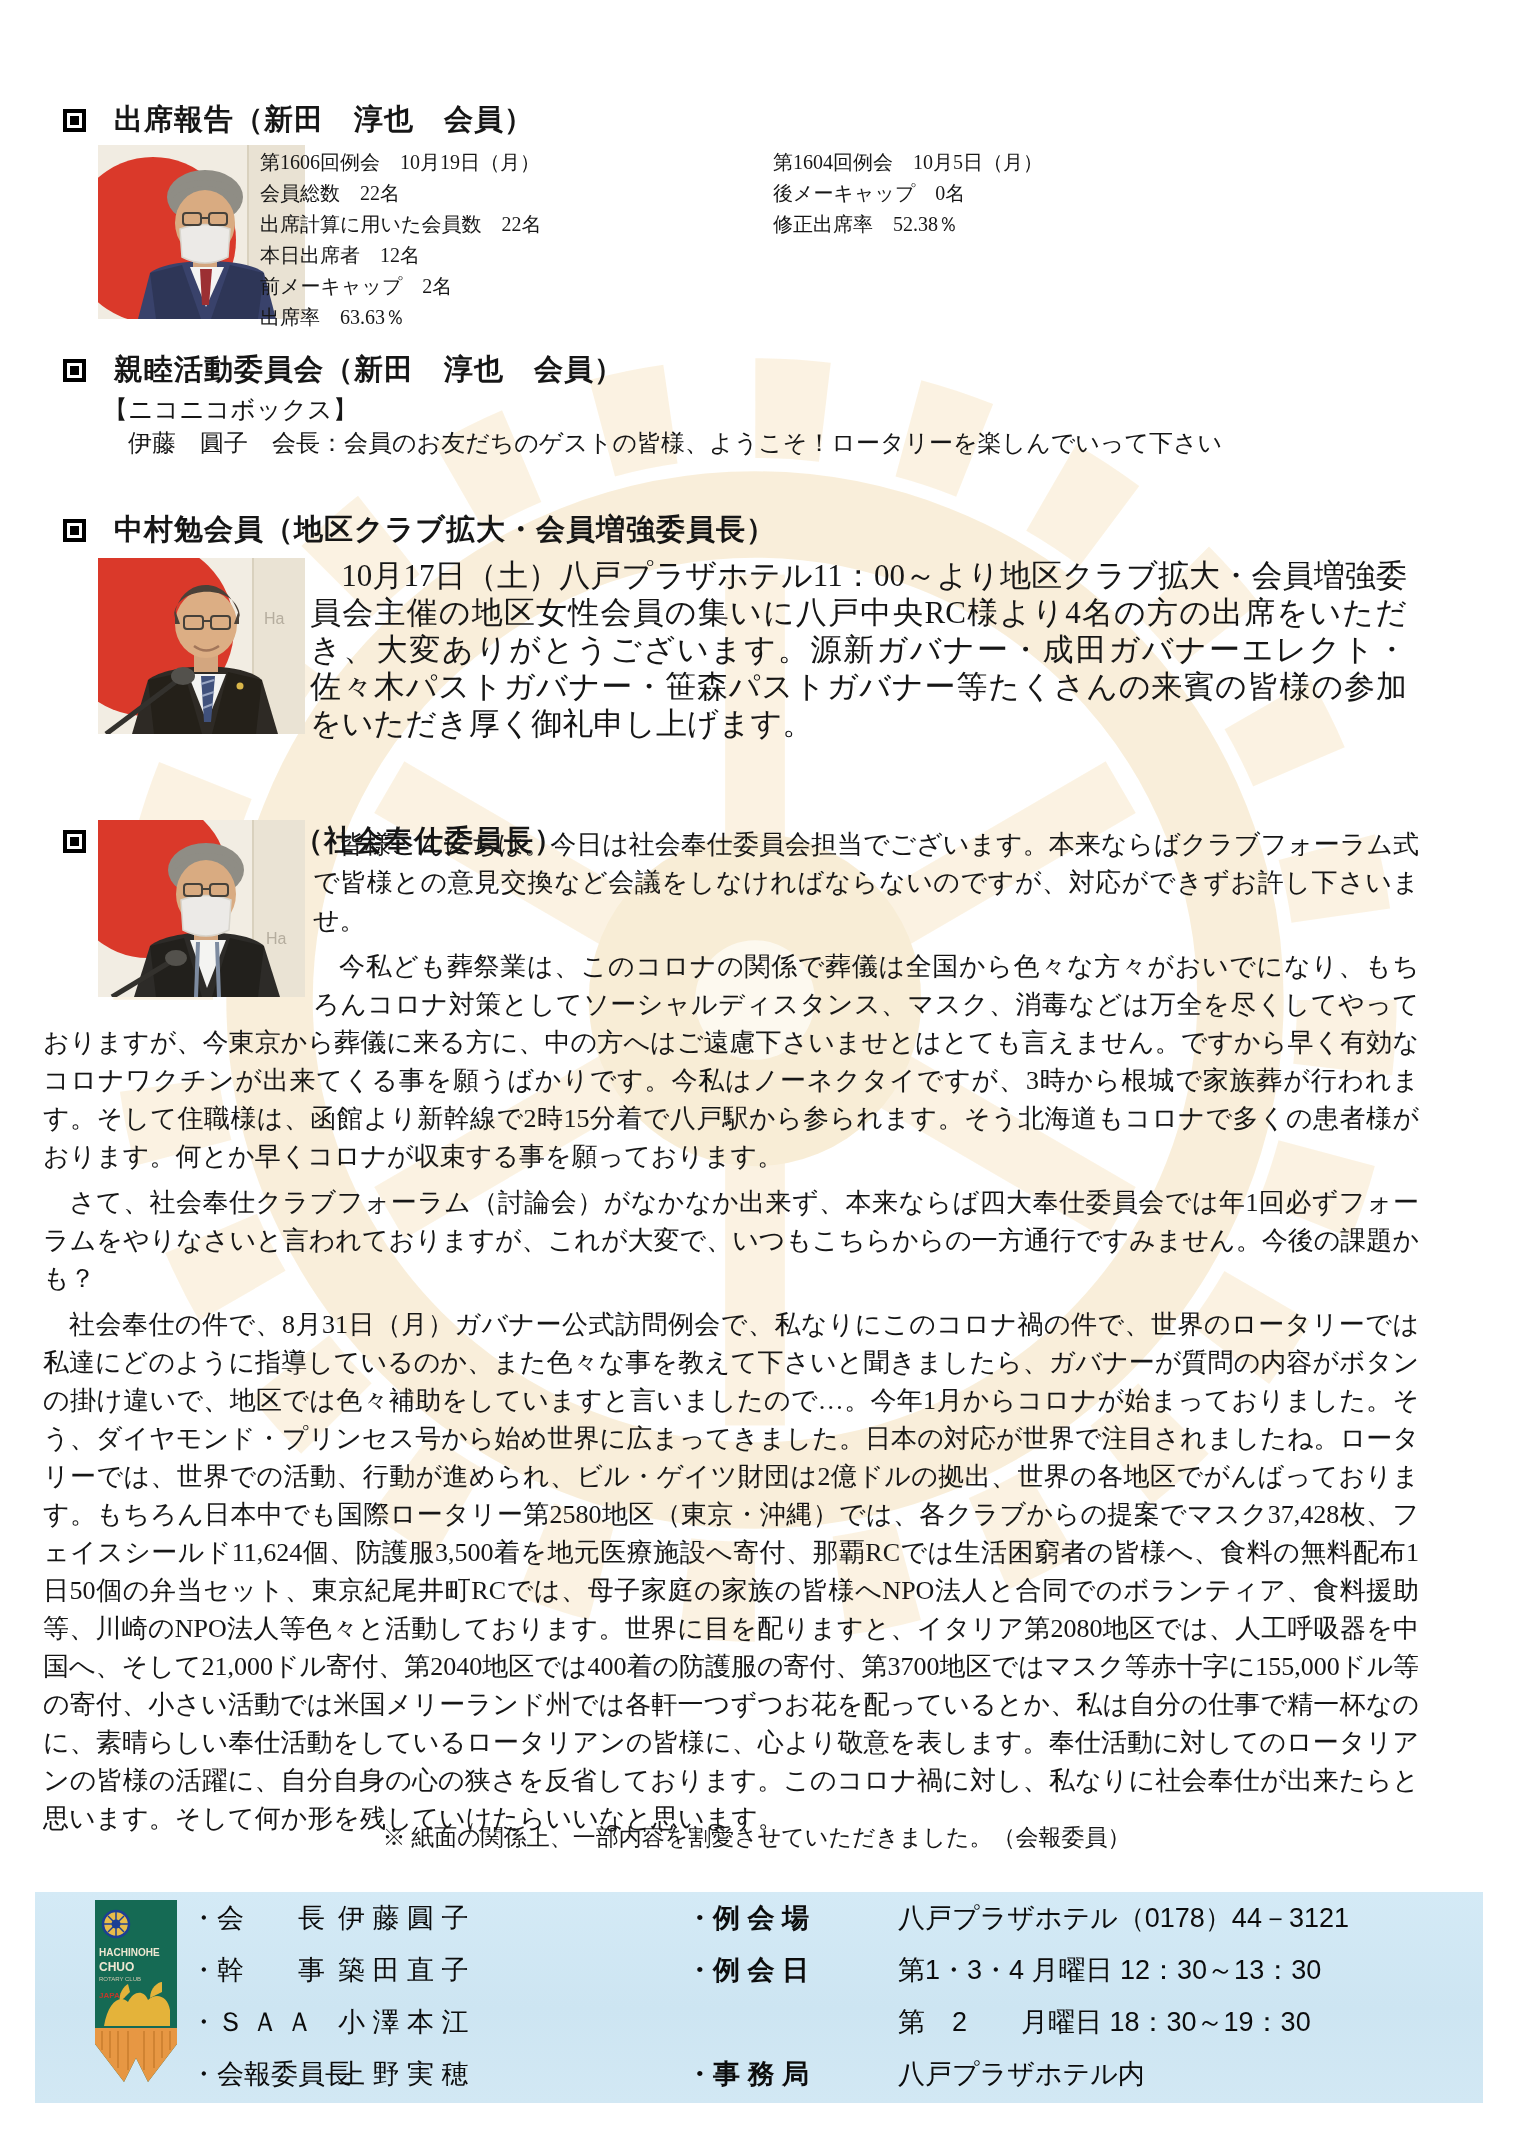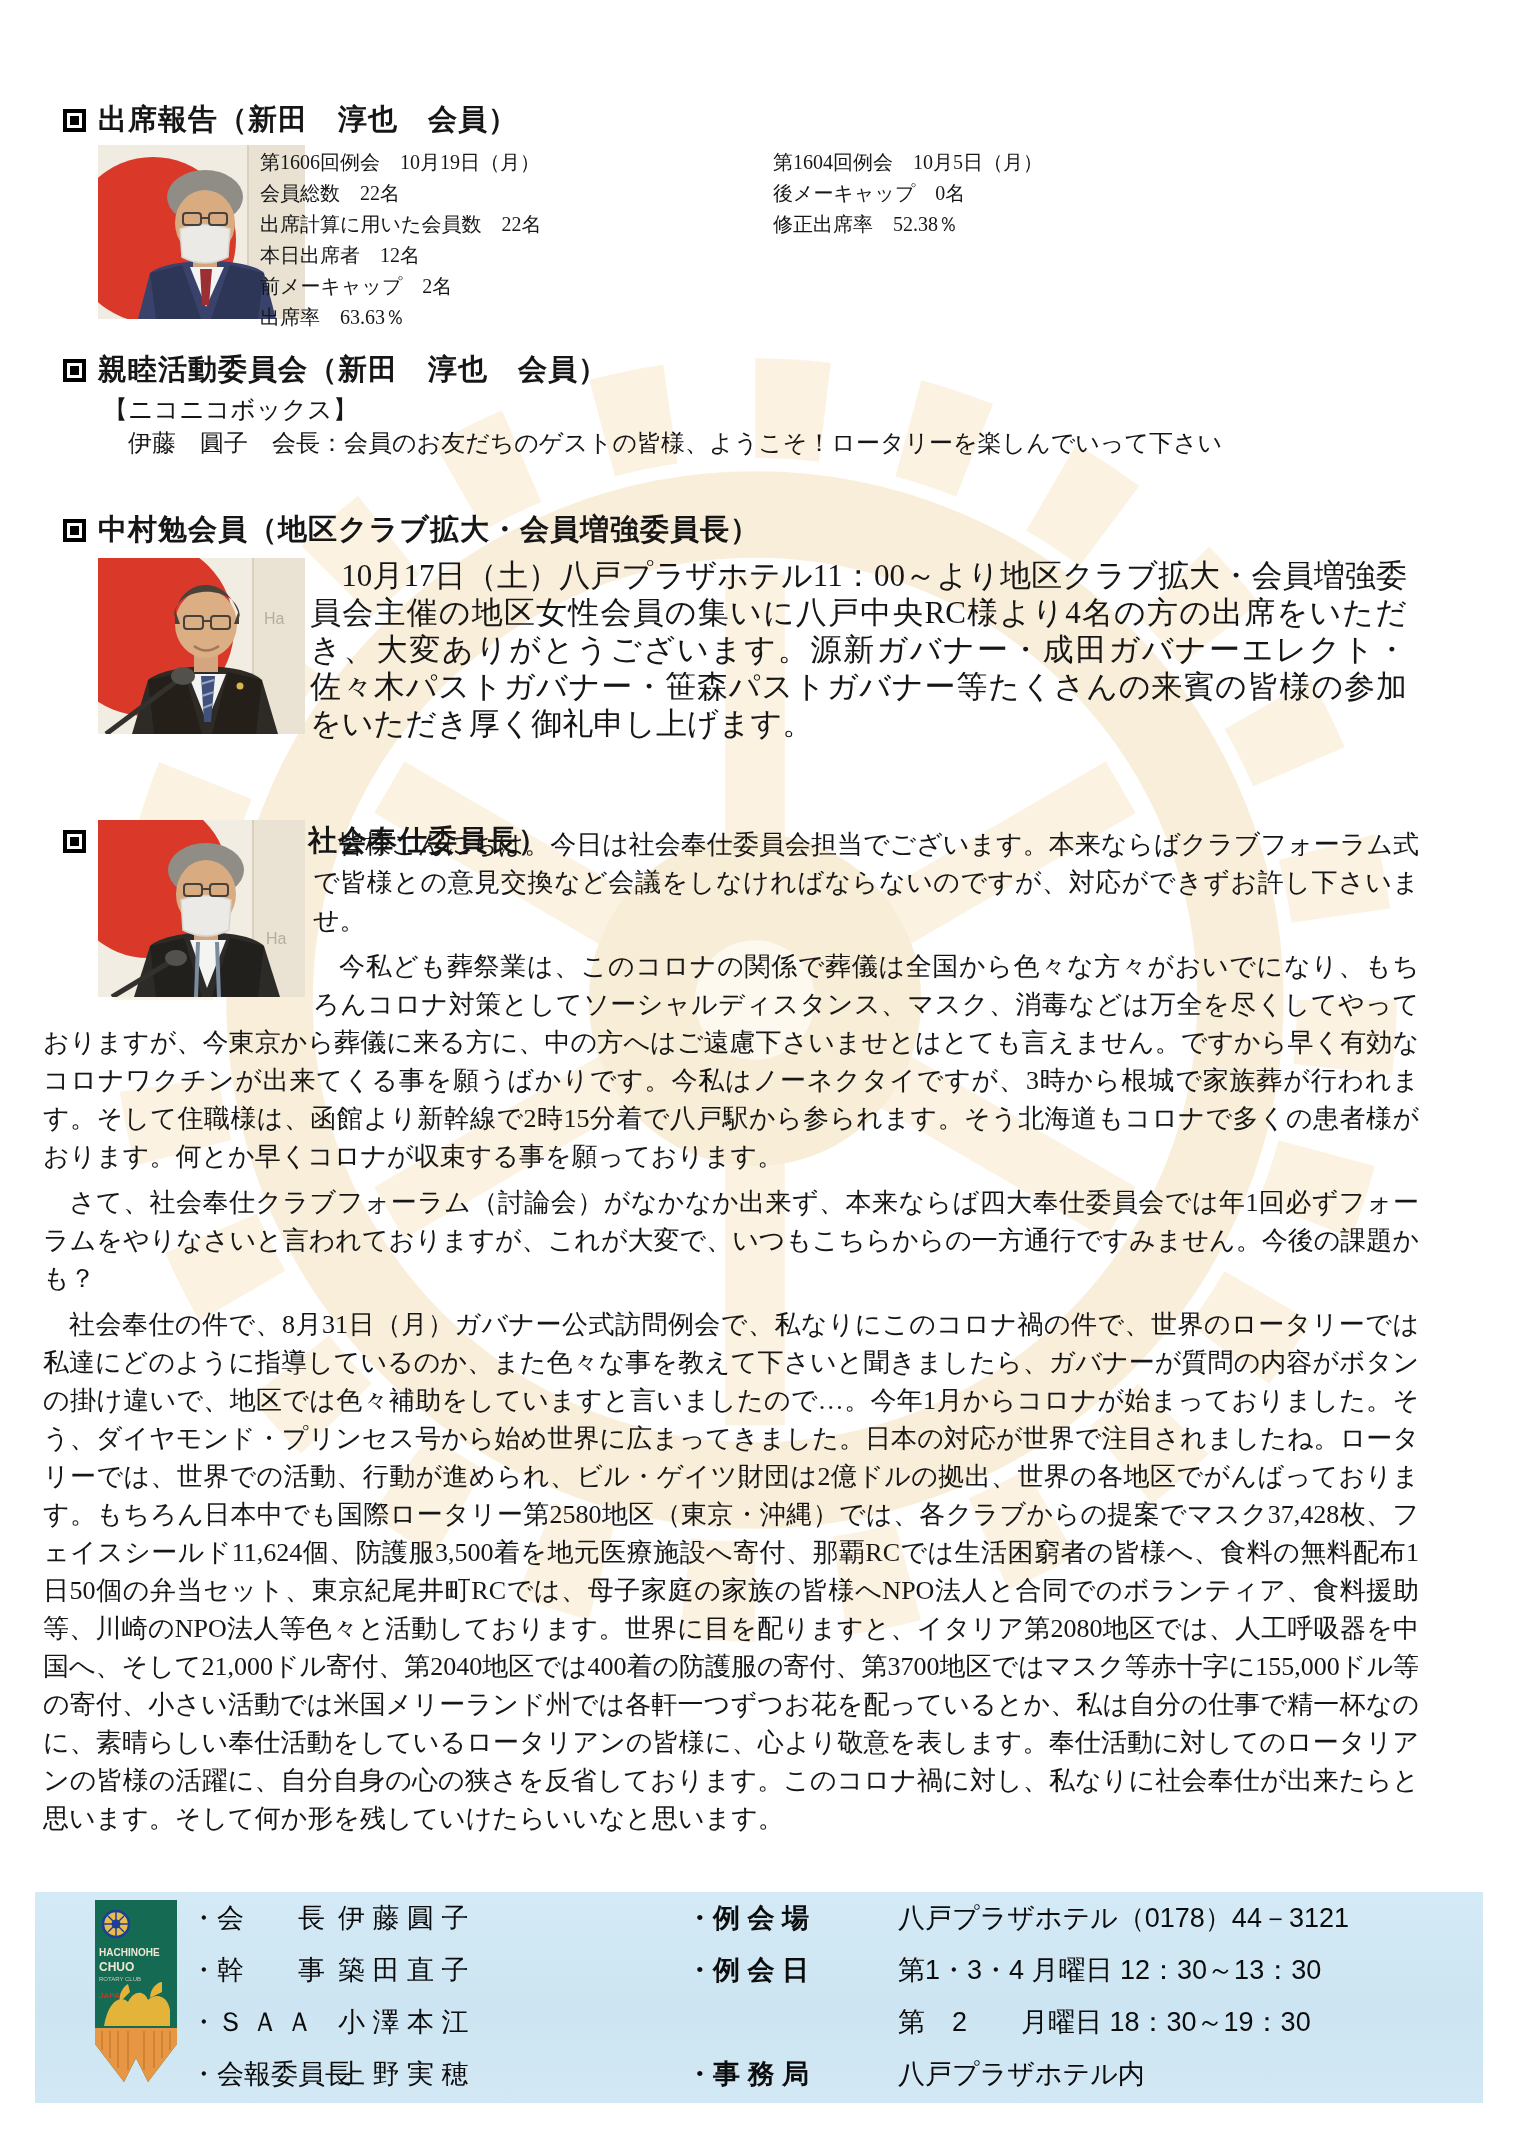--- a/index.html
+++ b/index.html
@@ -3,21 +3,21 @@
 <meta charset="utf-8">
 <style>
   html,body{margin:0;padding:0;background:#888;}
   .page{
     position:relative;width:1513px;height:2140px;margin:0 auto;
     background:#ffffff;overflow:hidden;
     font-family:"Liberation Serif","DejaVu Serif",serif;color:#161616;
   }
   .watermark{position:absolute;left:90px;top:335px;opacity:.8;pointer-events:none;}
   .sec-header{
-    position:absolute;left:63px;display:flex;align-items:center;gap:12px;
+    position:absolute;left:63px;display:flex;align-items:center;gap:28px;
     font-family:"Liberation Sans","DejaVu Sans",sans-serif;
     justify-content:space-between;
   }
   .sq{width:15px;height:15px;border:4px solid #000;display:inline-flex;align-items:center;justify-content:center;background:#fff;}
   .sq-in{width:9px;height:9px;background:#000;}
   .sec-title{font-size:29px;font-weight:bold;letter-spacing:1px;white-space:nowrap;}
   .photo{position:absolute;display:block;}
   .stats{position:absolute;font-size:20px;line-height:31px;white-space:nowrap;}
   .box-title{position:absolute;font-size:25px;white-space:nowrap;}
   .entry-line{position:absolute;font-size:24px;white-space:nowrap;}
@@ -183,20 +183,21 @@
         <line x1="14" y1="177" x2="72" y2="142" stroke="#33312d" stroke-width="5"></line>
         <ellipse cx="78" cy="138" rx="11" ry="8" fill="#53514c"></ellipse>
       </svg>
     </div>
     <p>皆様こんにちは。今日は社会奉仕委員会担当でございます。本来ならばクラブフォーラム式で皆様との意見交換など会議をしなければならないのですが、対応ができずお許し下さいませ。</p>
     <p>今私ども葬祭業は、このコロナの関係で葬儀は全国から色々な方々がおいでになり、もちろんコロナ対策としてソーシャルディスタンス、マスク、消毒などは万全を尽くしてやっておりますが、今東京から葬儀に来る方に、中の方へはご遠慮下さいませとはとても言えません。ですから早く有効なコロナワクチンが出来てくる事を願うばかりです。今私はノーネクタイですが、3時から根城で家族葬が行われます。そして住職様は、函館より新幹線で2時15分着で八戸駅から参られます。そう北海道もコロナで多くの患者様がおります。何とか早くコロナが収束する事を願っております。</p>
     <p>さて、社会奉仕クラブフォーラム（討論会）がなかなか出来ず、本来ならば四大奉仕委員会では年1回必ずフォーラムをやりなさいと言われておりますが、これが大変で、いつもこちらからの一方通行ですみません。今後の課題かも？</p>
     <p>社会奉仕の件で、8月31日（月）ガバナー公式訪問例会で、私なりにこのコロナ禍の件で、世界のロータリーでは私達にどのように指導しているのか、また色々な事を教えて下さいと聞きましたら、ガバナーが質問の内容がボタンの掛け違いで、地区では色々補助をしていますと言いましたので…。今年1月からコロナが始まっておりました。そう、ダイヤモンド・プリンセス号から始め世界に広まってきました。日本の対応が世界で注目されましたね。ロータリーでは、世界での活動、行動が進められ、ビル・ゲイツ財団は2億ドルの拠出、世界の各地区でがんばっております。もちろん日本中でも国際ロータリー第2580地区（東京・沖縄）では、各クラブからの提案でマスク37,428枚、フェイスシールド11,624個、防護服3,500着を地元医療施設へ寄付、那覇RCでは生活困窮者の皆様へ、食料の無料配布1日50個の弁当セット、東京紀尾井町RCでは、母子家庭の家族の皆様へNPO法人と合同でのボランティア、食料援助等、川崎のNPO法人等色々と活動しております。世界に目を配りますと、イタリア第2080地区では、人工呼吸器を中国へ、そして21,000ドル寄付、第2040地区では400着の防護服の寄付、第3700地区ではマスク等赤十字に155,000ドル等の寄付、小さい活動では米国メリーランド州では各軒一つずつお花を配っているとか、私は自分の仕事で精一杯なのに、素晴らしい奉仕活動をしているロータリアンの皆様に、心より敬意を表します。奉仕活動に対してのロータリアンの皆様の活躍に、自分自身の心の狭さを反省しております。このコロナ禍に対し、私なりに社会奉仕が出来たらと思います。そして何か形を残していけたらいいなと思います。</p>
   </div>
 
+  <div class="note">※ 紙面の関係上、一部内容を割愛させていただきました。（会報委員）</div>
 
   <div class="footer">
 
     <svg class="banner" width="92" height="196" viewBox="0 0 92 196">
       <path d="M5,2 L87,2 L87,146 L58,184 L46,160 L34,184 L5,146 Z" fill="#156a54"></path>
       <path d="M5,130 L87,130 L87,146 L58,184 L46,160 L34,184 L5,146 Z" fill="#e79743"></path>
       <g stroke="#c97c2c" stroke-width="1.5">
         <line x1="12" y1="133" x2="12" y2="152"></line>
           <line x1="20" y1="133" x2="20" y2="160"></line>
         <line x1="28" y1="133" x2="28" y2="170"></line>

